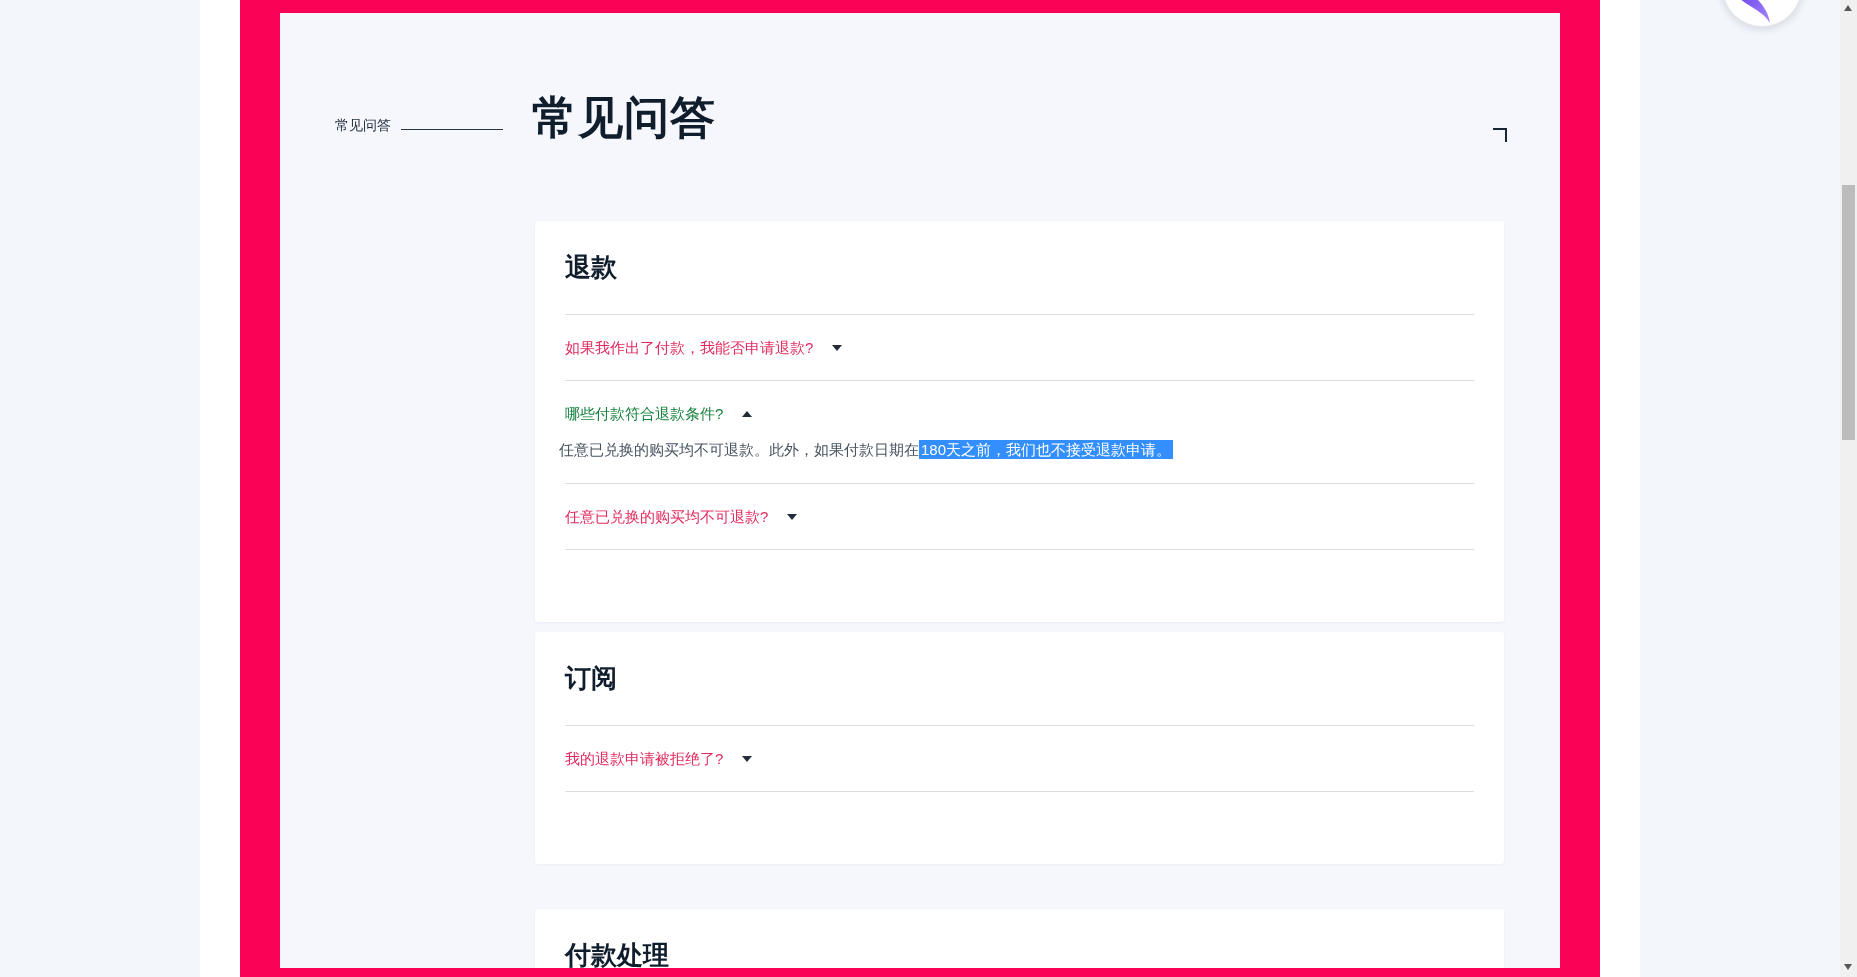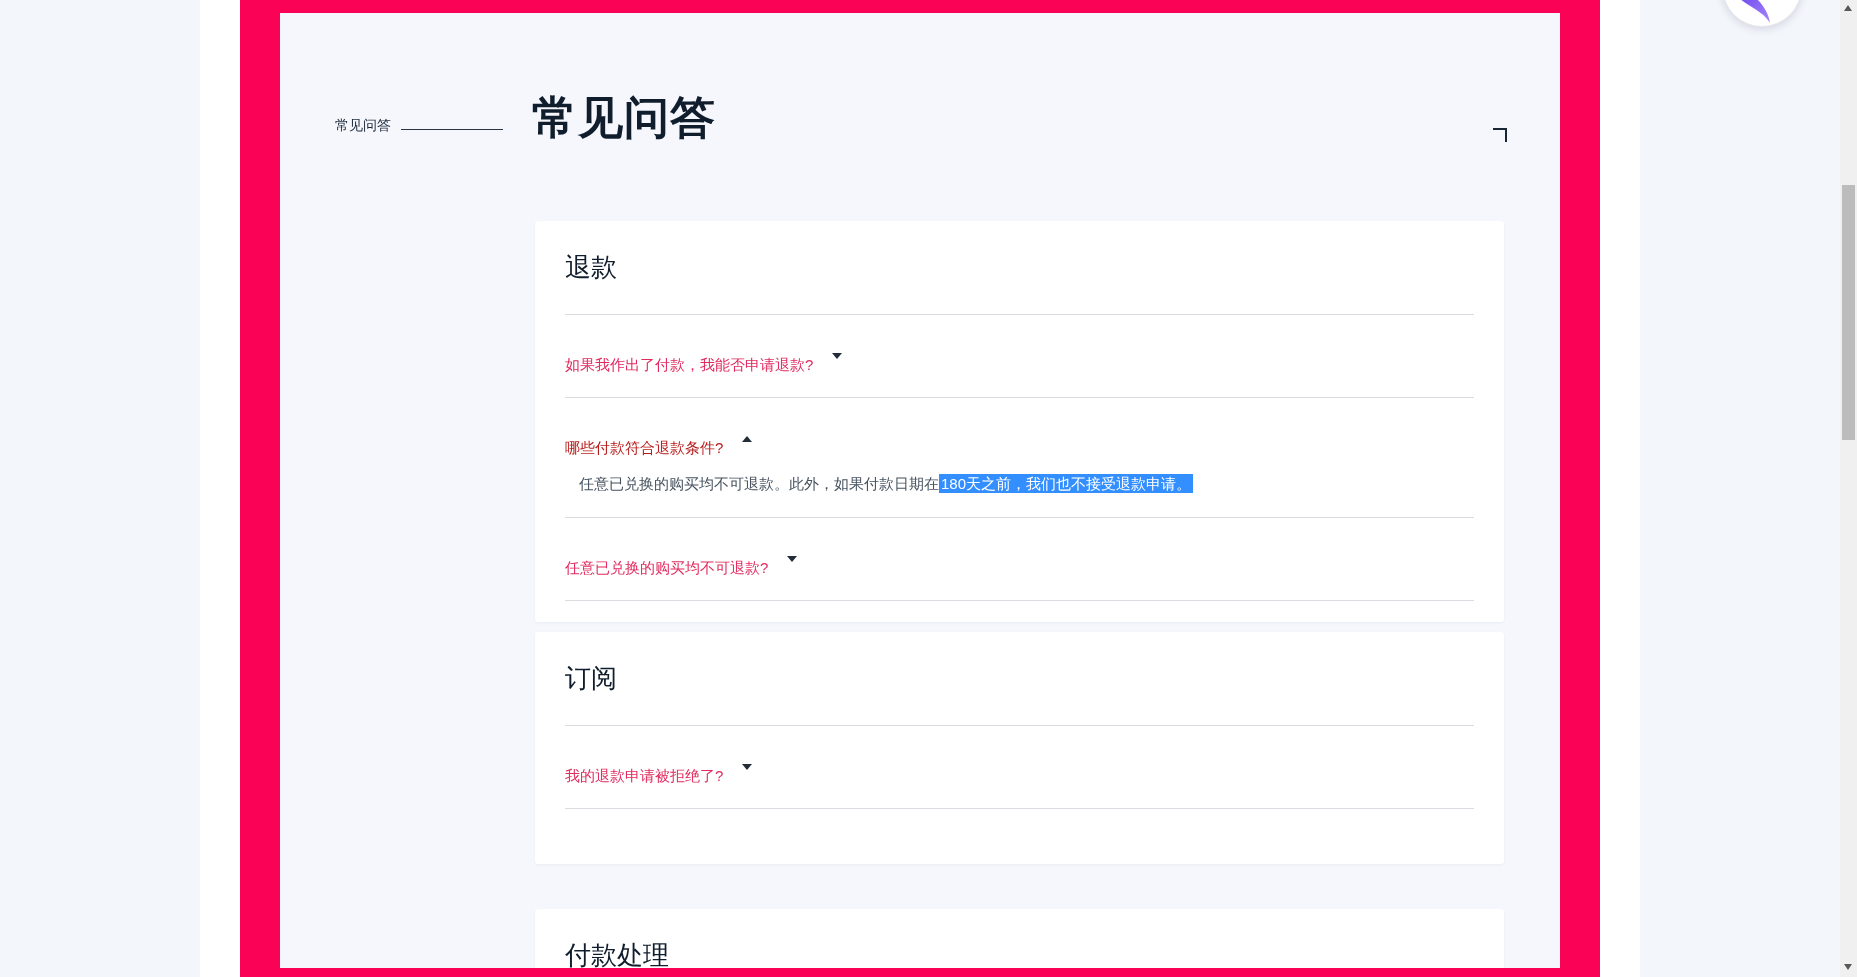--- a/index.html
+++ b/index.html
@@ -24,30 +24,30 @@
   .label-line{position:absolute;left:401px;top:129px;width:102px;height:1px;background:#2a3644;z-index:1;}
   .page-title{position:absolute;left:532px;top:88px;font-size:45px;font-weight:bold;letter-spacing:1px;color:#101d2c;z-index:1;}
   .corner-mark{position:absolute;left:1493px;top:128px;width:12px;height:12px;border-top:2px solid #1a2633;border-right:2px solid #1a2633;z-index:1;}
   
   #faq-cards{position:absolute;left:535px;top:0;width:969px;z-index:1;}
   .faq-card{position:absolute;left:0;width:969px;background:#ffffff;border-radius:3px;
             box-shadow:0 1px 3px rgba(20,30,50,0.05);overflow:hidden;}
   .faq-card:nth-child(1){top:221px;height:401px;}
   .faq-card:nth-child(2){top:632px;height:232px;}
   .faq-card:nth-child(3){top:909px;height:120px;}
-  .card-title{padding:31px 30px 32px 30px;font-size:26px;font-weight:normal;color:#101d2c;line-height:30px;}
+  .card-title{padding:31px 30px 32px 30px;font-size:26px;font-weight:bold;color:#101d2c;line-height:30px;}
   .divider{height:1px;background:#dadce2;margin:0 30px;}
   .faq-row{margin:0 30px;padding:23px 0;font-size:15px;cursor:pointer;display:flex;align-items:center;line-height:19px;}
   .faq-row.expanded{padding-bottom:0;}
-  .faq-row .q{color:#e22a5e;margin-top:17px;}
-  .faq-row.expanded .q{color:#b91c1c;}
+  .faq-row .q{color:#e22a5e;}
+  .faq-row.expanded .q{color:#15803d;}
   .caret{display:inline-block;width:0;height:0;margin-left:19px;}
   .caret.down{border-left:5px solid transparent;border-right:5px solid transparent;border-top:6px solid #232d3a;}
   .caret.up{border-left:5px solid transparent;border-right:5px solid transparent;border-bottom:6px solid #232d3a;}
-  .faq-answer{margin:17px 30px 0 44px;padding-bottom:23px;font-size:15px;line-height:20px;color:#46525f;}
+  .faq-answer{margin:17px 30px 0 24px;padding-bottom:23px;font-size:15px;line-height:20px;color:#46525f;}
   .faq-answer .hl{background:#338fff;color:#ffffff;padding:1px 2px;}
   
   .chat-bubble{position:absolute;left:1722px;top:-53px;width:78px;height:78px;border-radius:50%;
                background:#ffffff;border:1px solid #e7e8f0;box-shadow:0 2px 8px rgba(30,30,60,0.15);
                z-index:4;cursor:pointer;}
   .chat-bubble svg{position:absolute;left:0;top:0;}
   
   .scrollbar{position:absolute;left:1840px;top:0;width:17px;height:977px;background:#f0f0f0;z-index:5;}
   .sb-thumb{position:absolute;left:2px;top:185px;width:13px;height:255px;background:#bcbcbc;cursor:pointer;}
   .sb-arrow{position:absolute;left:4px;width:0;height:0;cursor:pointer;}

